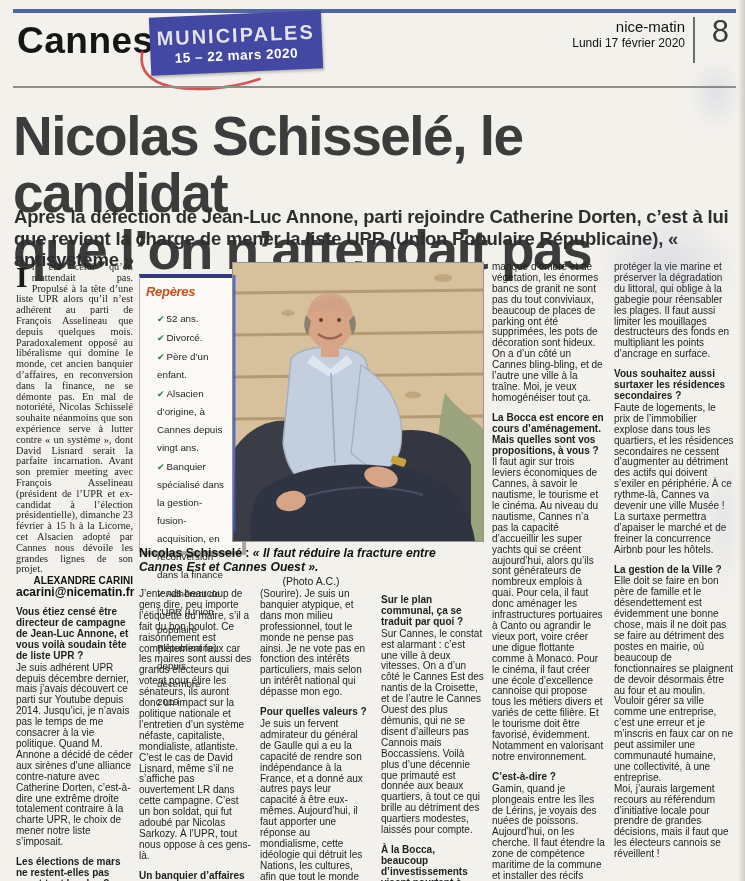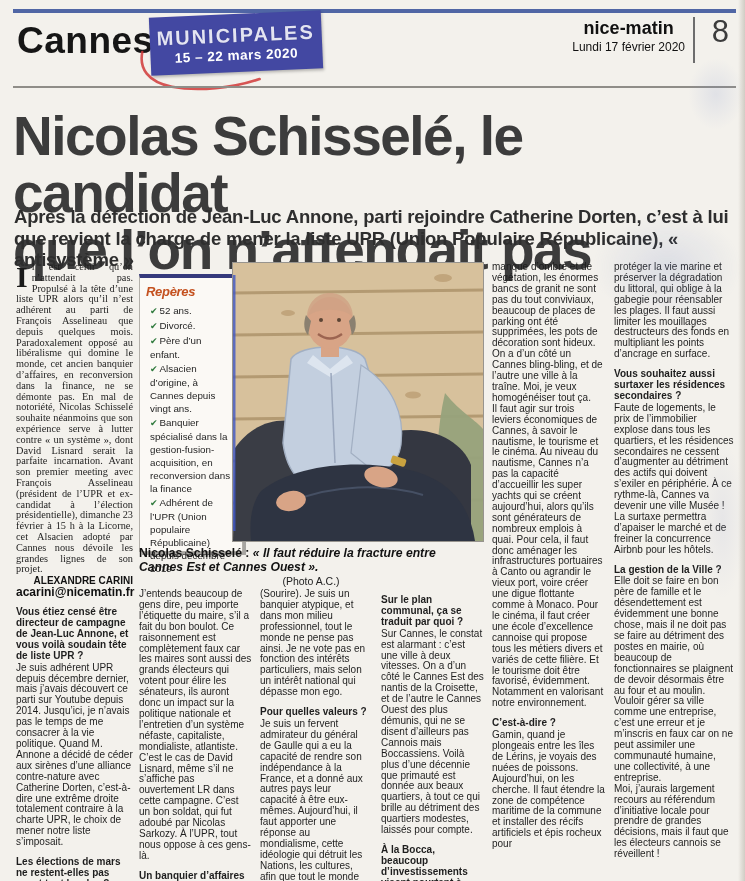--- a/index.html
+++ b/index.html
@@ -11,39 +11,39 @@
   
   .top-rule{position:absolute;left:13px;top:9px;width:723px;height:4px;background:var(--top_rule_blue,#5066a5);}
   .section-title{position:absolute;left:17px;top:20px;font-size:37px;font-weight:bold;color:#161616;letter-spacing:.5px;}
   .badge{position:absolute;left:150px;top:14px;width:172px;height:58px;background:var(--badge_blue,#4348a2);
          transform:rotate(-2.5deg);display:flex;flex-direction:column;align-items:center;justify-content:center;
          box-shadow:1px 2px 3px rgba(0,0,0,.25);}
   .badge-title{font-size:20px;font-weight:800;color:#e3e4f2;letter-spacing:2px;text-shadow:0 0 1px #2c2f7e;}
   .badge-dates{font-size:13.5px;font-weight:bold;color:#ffffff;margin-top:1px;letter-spacing:.5px;}
   .badge-swoosh{position:absolute;left:-14px;bottom:-20px;pointer-events:none;}
   .masthead{position:absolute;right:60px;top:18px;text-align:right;color:#111;}
-  .masthead-name{font-size:18px;font-weight:bold;text-align:center;}
+  .masthead-name{font-size:15px;font-weight:normal;}
   .masthead-date{font-size:12px;margin-top:1px;text-align:right;}
   .masthead-divider{position:absolute;right:50px;top:17px;width:2px;height:46px;background:#6d6d6d;}
   .page-number{position:absolute;right:16px;top:14px;font-size:31px;color:#3c3c3c;}
   .header-rule{position:absolute;left:13px;top:86px;width:723px;height:2px;background:#8f8d88;}
 
   
   .headline{position:absolute;left:13px;top:108px;width:722px;font-size:55px;line-height:57px;
             font-weight:bold;color:var(--headline_gray,#3c3c3c);letter-spacing:-1.5px;}
   .standfirst{position:absolute;left:14px;top:206px;width:716px;font-size:18.5px;line-height:21.5px;
               font-weight:bold;color:#2e2e2e;letter-spacing:-.2px;}
 
   
   .reperes{position:absolute;left:139px;top:274px;width:90px;height:264px;background:#fbf9f5;
            border:1px solid #b3b0aa;border-top:4px solid var(--reperes_bar_blue,#34397b);
            box-shadow:3px 3px 0 rgba(92,90,85,.5);padding:5px 6px 4px;}
   .reperes-title{font-size:13px;font-weight:800;font-style:italic;color:var(--reperes_title_orange,#c4511f);
                  margin:1px 0 5px;letter-spacing:-.3px;}
-  .reperes-list{list-style:none;margin:4px;padding:0;font-size:9.8px;line-height:13px;color:#1f1f1f;}
+  .reperes-list{list-style:none;margin:11px;padding:0;font-size:9.8px;line-height:18px;color:#1f1f1f;}
   .reperes-list li{margin-bottom:1px;}
   .check{color:var(--check_green,#2f7a3d);font-size:9px;margin-right:2px;}
 
   
   .photo{position:absolute;left:232px;top:262px;width:250px;height:278px;border:1px solid #97948e;
          overflow:hidden;background:#d7c19c;}
   .caption{position:absolute;left:139px;top:546px;width:344px;color:#121212;}
   .caption-main{font-size:12.2px;line-height:14px;font-weight:bold;}
   .caption-quote{font-style:italic;}
   .caption-credit{text-align:center;font-size:10.5px;margin-top:1px;color:#222;}
@@ -188,20 +188,21 @@
       <p class="q">Pour quelles valeurs ?</p>
       <p class="a">Je suis un fervent admirateur du général de Gaulle qui a eu la capacité de rendre son indépendance à la France, et a donné aux autres pays leur capacité à être eux-mêmes. Aujourd’hui, il faut apporter une réponse au mondialisme, cette idéologie qui détruit les Nations, les cultures, afin que tout le monde mange dans le même abreuvoir.</p>
     </div>
   <div class="col" id="col-4">
       <p class="q">Sur le plan communal, ça se traduit par quoi ?</p>
       <p class="a">Sur Cannes, le constat est alarmant : c’est une ville à deux vitesses. On a d’un côté le Cannes Est des nantis de la Croisette, et de l’autre le Cannes Ouest des plus démunis, qui ne se disent d’ailleurs pas Cannois mais Boccassiens. Voilà plus d’une décennie que primauté est donnée aux beaux quartiers, à tout ce qui brille au détriment des quartiers modestes, laissés pour compte.</p>
       <p class="q">À la Bocca, beaucoup d’investissements visent pourtant à changer les choses ?</p>
     </div>
   <div class="col" id="col-5">
       <p class="a">manque d’ombre et de végétation, les énormes bancs de granit ne sont pas du tout conviviaux, beaucoup de places de parking ont été supprimées, les pots de décoration sont hideux. On a d’un côté un Cannes bling-bling, et de l’autre une ville à la traîne. Moi, je veux homogénéiser tout ça.</p>
+      <p class="q">La Bocca est encore en cours d’aménagement. Mais quelles sont vos propositions, à vous ?</p>
       <p class="a">Il faut agir sur trois leviers économiques de Cannes, à savoir le nautisme, le tourisme et le cinéma. Au niveau du nautisme, Cannes n’a pas la capacité d’accueillir les super yachts qui se créent aujourd’hui, alors qu’ils sont générateurs de nombreux emplois à quai. Pour cela, il faut donc aménager les infrastructures portuaires à Canto ou agrandir le vieux port, voire créer une digue flottante comme à Monaco. Pour le cinéma, il faut créer une école d’excellence cannoise qui propose tous les métiers divers et variés de cette filière. Et le tourisme doit être favorisé, évidemment. Notamment en valorisant notre environnement.</p>
       <p class="q">C’est-à-dire ?</p>
       <p class="a">Gamin, quand je plongeais entre les îles de Lérins, je voyais des nuées de poissons. Aujourd’hui, on les cherche. Il faut étendre la zone de compétence maritime de la commune et installer des récifs artificiels et épis rocheux pour</p>
     </div>
   <div class="col" id="col-6">
       <p class="a">protéger la vie marine et préserver la dégradation du littoral, qui oblige à la gabegie pour réensabler les plages. Il faut aussi limiter les mouillages destructeurs des fonds en multipliant les points d’ancrage en surface.</p>
       <p class="q">Vous souhaitez aussi surtaxer les résidences secondaires ?</p>
       <p class="a">Faute de logements, le prix de l’immobilier explose dans tous les quartiers, et les résidences secondaires ne cessent d’augmenter au détriment des actifs qui doivent s’exiler en périphérie. À ce rythme-là, Cannes va devenir une ville Musée ! La surtaxe permettra d’apaiser le marché et de freiner la concurrence Airbnb pour les hôtels.</p>
       <p class="q">La gestion de la Ville ?</p>
       <p class="a">Elle doit se faire en bon père de famille et le désendettement est évidemment une bonne chose, mais il ne doit pas se faire au détriment des postes en mairie, où beaucoup de fonctionnaires se plaignent de devoir désormais être au four et au moulin. Vouloir gérer sa ville comme une entreprise, c’est une erreur et je m’inscris en faux car on ne peut assimiler une communauté humaine, une collectivité, à une entreprise.</p>

